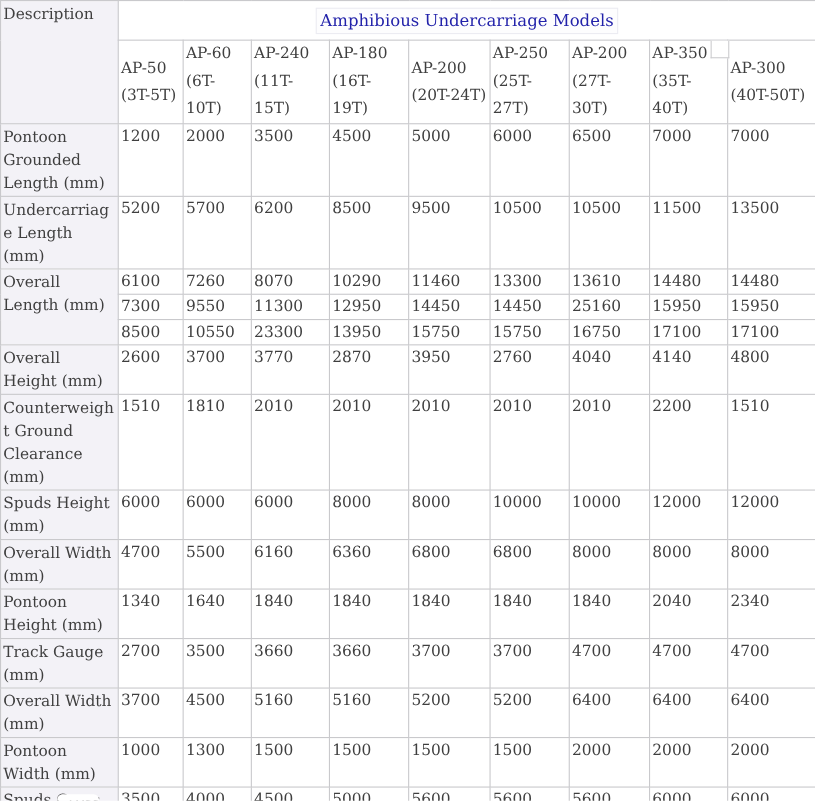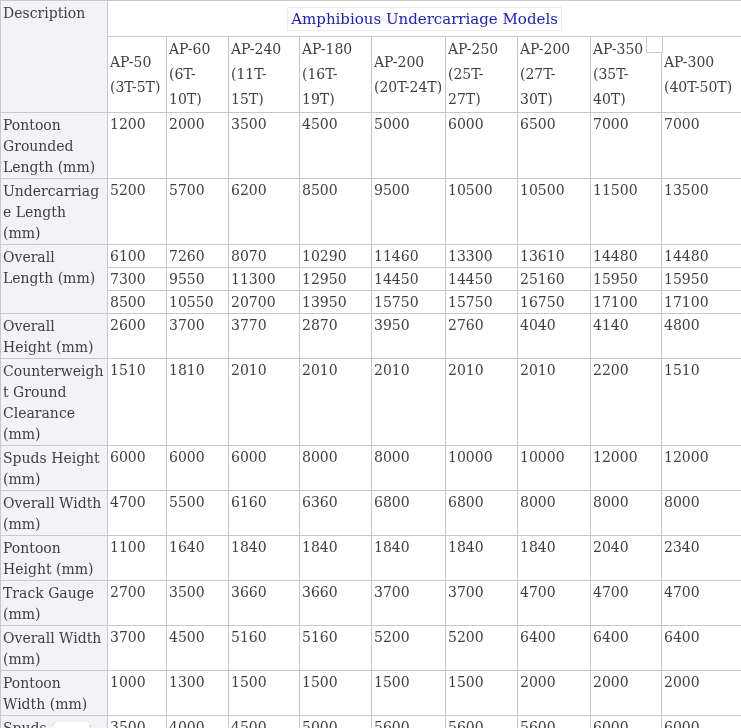--- a/index.html
+++ b/index.html
@@ -139,21 +139,21 @@
         <td class="val">12950</td>
         <td class="val">14450</td>
         <td class="val">14450</td>
         <td class="val">25160</td>
         <td class="val">15950</td>
         <td class="val">15950</td>
       </tr>
       <tr>
         <td class="val">8500</td>
         <td class="val">10550</td>
-        <td class="val">20700</td>
+        <td class="val">23300</td>
         <td class="val">13950</td>
         <td class="val">15750</td>
         <td class="val">15750</td>
         <td class="val">16750</td>
         <td class="val">17100</td>
         <td class="val">17100</td>
       </tr>
       <tr>
         <td class="desc-col" rowspan="1">Overall Height (mm)</td>
         <td class="val">2600</td>
@@ -197,21 +197,21 @@
         <td class="val">6160</td>
         <td class="val">6360</td>
         <td class="val">6800</td>
         <td class="val">6800</td>
         <td class="val">8000</td>
         <td class="val">8000</td>
         <td class="val">8000</td>
       </tr>
       <tr>
         <td class="desc-col" rowspan="1">Pontoon Height (mm)</td>
-        <td class="val">1100</td>
+        <td class="val">1340</td>
         <td class="val">1640</td>
         <td class="val">1840</td>
         <td class="val">1840</td>
         <td class="val">1840</td>
         <td class="val">1840</td>
         <td class="val">1840</td>
         <td class="val">2040</td>
         <td class="val">2340</td>
       </tr>
       <tr>

